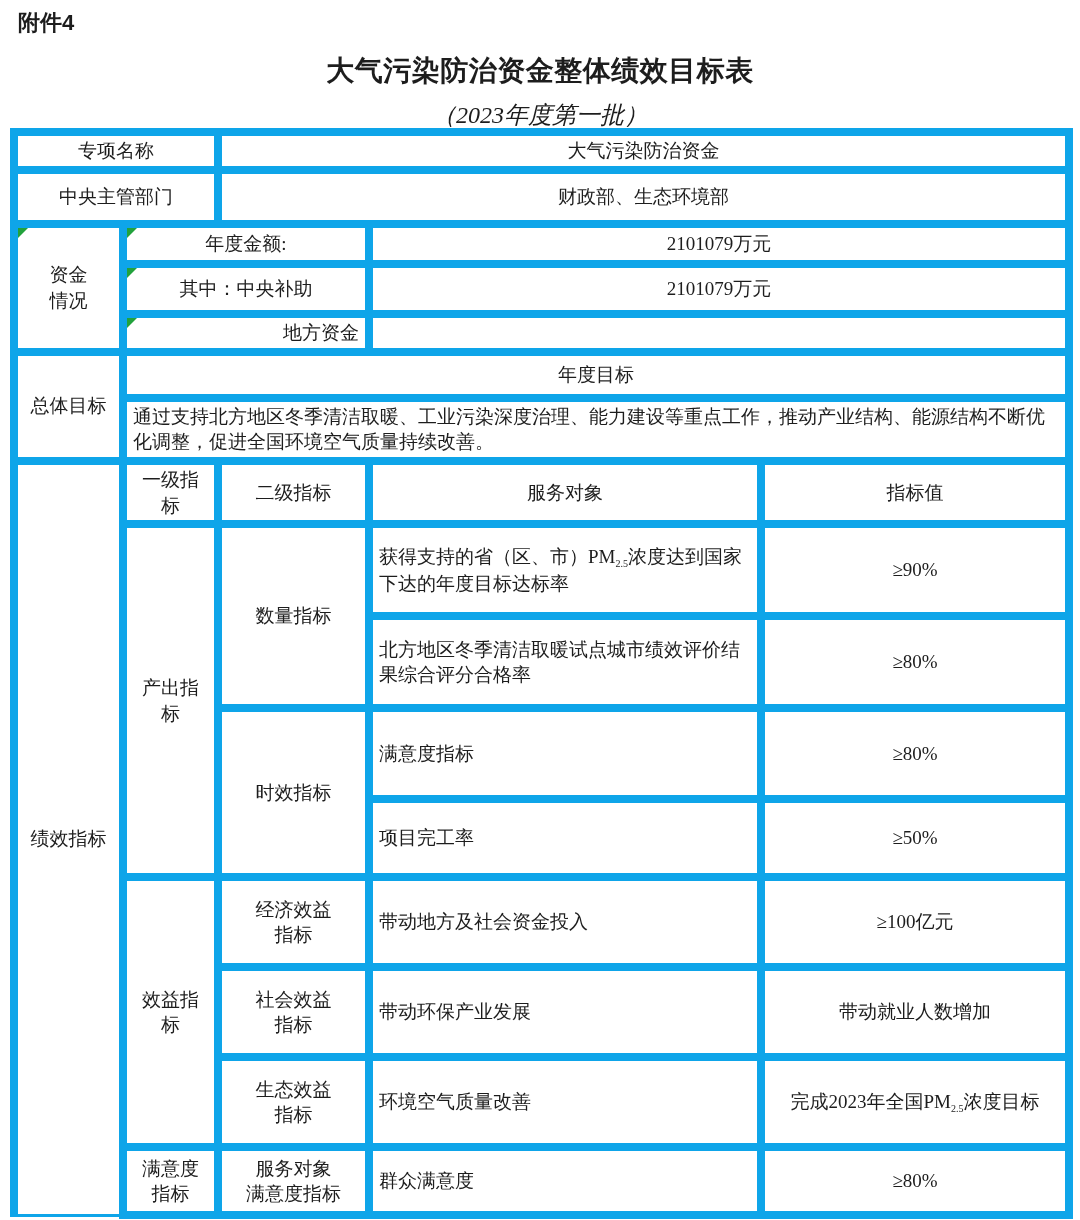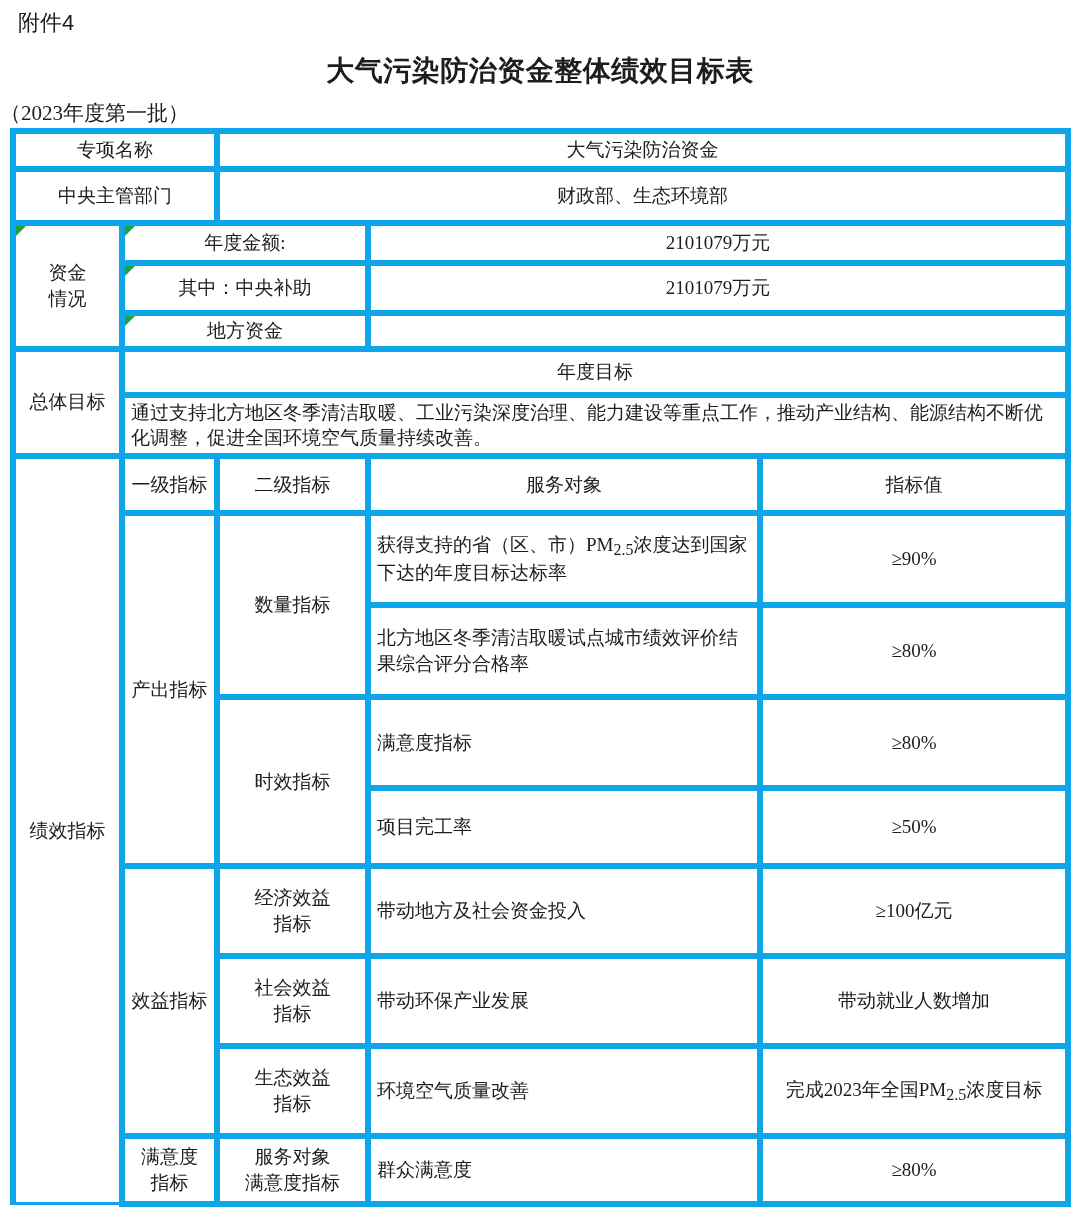--- a/index.html
+++ b/index.html
@@ -3,46 +3,46 @@
 <meta charset="utf-8">
 <style>
   html,body{margin:0;padding:0;}
   body{
     width:1080px;height:1220px;position:relative;background:#ffffff;
     font-family:"Liberation Serif","DejaVu Serif",serif;color:#1d1d1d;
     -webkit-font-smoothing:antialiased;
   }
   .page{position:absolute;inset:0;}
   .attachment{
-    position:absolute;left:18px;top:8px;font-size:22px;font-weight:normal;
+    position:absolute;left:18px;top:8px;font-size:22px;font-weight:bold;
     font-family:"Liberation Sans","DejaVu Sans",sans-serif;
   }
   .title{
     position:absolute;top:52px;left:0;width:100%;text-align:center;
     font-size:28px;font-weight:bold;margin:0;letter-spacing:0.5px;
   }
   .subtitle{
-    position:absolute;top:99px;left:0;width:100%;font-size:21px;
+    position:absolute;top:99px;left:0;width:100%;text-align:center;font-size:24px;font-style:italic;
   }
   table.main{
     position:absolute;left:10px;top:128px;width:1055px;
     border-collapse:collapse;table-layout:fixed;
   }
   table.main td{
-    border:6px solid #0ea5e9;font-size:19px;vertical-align:middle;
+    border:8px solid #0ea5e9;font-size:19px;vertical-align:middle;
     padding:2px 6px;position:relative;line-height:1.35;overflow:hidden;
   }
   tr.thick > td{border-bottom-width:3px;}
   td.c{text-align:center;}
   td.l{text-align:left;}
-  td.r{text-align:center;padding-right:20px;}
+  td.r{text-align:right;padding-right:20px;}
   td.preline{white-space:pre-line;margin-left:40px;}
   td.goal-text{font-size:19.8px;padding:4px 2px 4px 4px;line-height:1.5;text-align:left;}
   td.l3{padding-left:8px;}
-  .sub{font-size:16px;vertical-align:-4px;margin-top:7px;}
+  .sub{font-size:10px;vertical-align:-4px;margin-top:7px;}
   .flag-tri{
     position:absolute;top:0;left:0;width:0;height:0;display:block;
     border-top:10px solid #22a23c;border-right:10px solid transparent;
   }
 </style>
 </head>
 <body>
 
 <div class="page">
 

